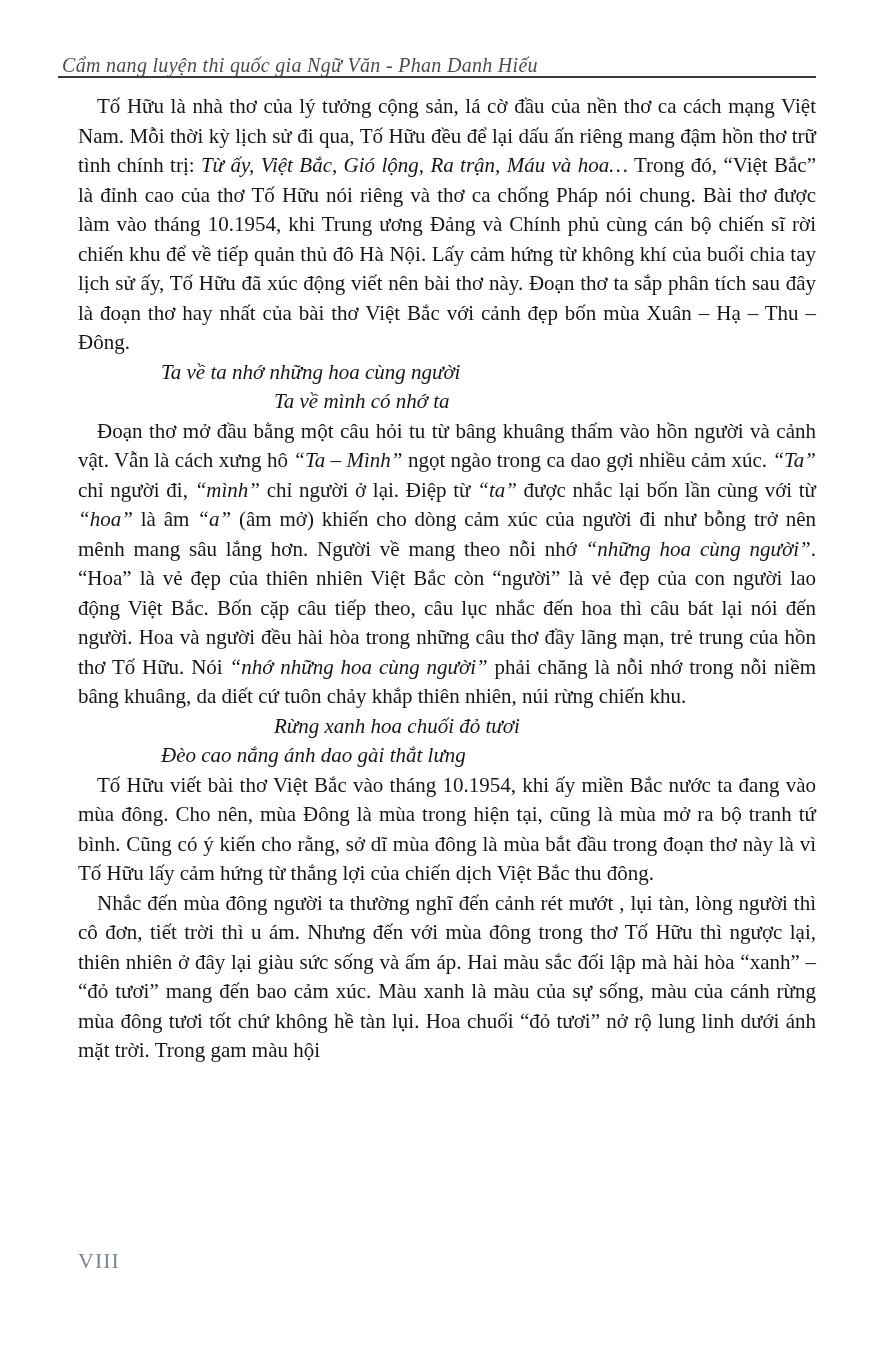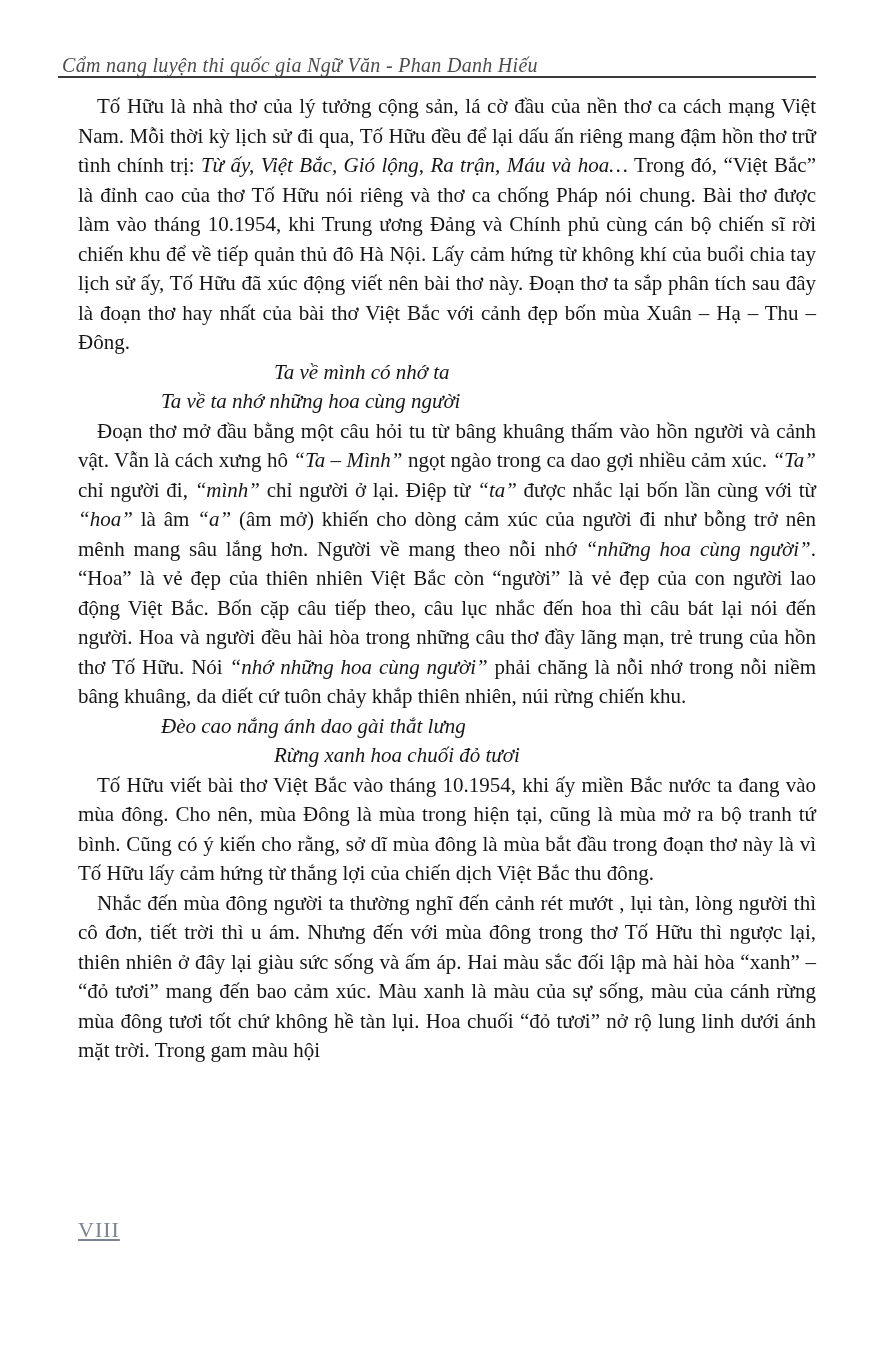--- a/index.html
+++ b/index.html
@@ -53,49 +53,48 @@
     text-indent: 0;
     text-align: left;
     font-style: italic;
   }
   p.verse.v6 { padding-left: 196px; }
   p.verse.v8 { padding-left: 83px; }
   .it { font-style: italic; margin-top: 47px; }
   .page-number {
     position: absolute;
     left: 78px;
-    top: 1217px;
+    top: 1248px;
     font-size: 22px;
     color: #7b8492;
     letter-spacing: 1px;
-    text-decoration: underline;
   }
 </style>
 </head>
 <body>
 
 <div class="page">
 
   <div class="running-header">Cẩm nang luyện thi quốc gia Ngữ Văn - Phan Danh Hiếu</div>
 
   <div class="header-rule"></div>
 
   <main class="body-text">
 
     <p class="para"><span>Tố Hữu là nhà thơ của lý tưởng cộng sản, lá cờ đầu của nền thơ ca cách mạng Việt Nam. Mỗi thời kỳ lịch sử đi qua, Tố Hữu đều để lại dấu ấn riêng mang đậm hồn thơ trữ tình chính trị: </span><span class="it">Từ ấy, Việt Bắc, Gió lộng, Ra trận, Máu và hoa…</span><span> Trong đó, “Việt Bắc” là đỉnh cao của thơ Tố Hữu nói riêng và thơ ca chống Pháp nói chung. Bài thơ được làm vào tháng 10.1954, khi Trung ương Đảng và Chính phủ cùng cán bộ chiến sĩ rời chiến khu để về tiếp quản thủ đô Hà Nội. Lấy cảm hứng từ không khí của buổi chia tay lịch sử ấy, Tố Hữu đã xúc động viết nên bài thơ này. Đoạn thơ ta sắp phân tích sau đây là đoạn thơ hay nhất của bài thơ Việt Bắc với cảnh đẹp bốn mùa Xuân – Hạ – Thu – Đông.</span></p>
 
 
+    <p class="verse v8">Ta về ta nhớ những hoa cùng người</p>
     <p class="verse v6">Ta về mình có nhớ ta</p>
-    <p class="verse v8">Ta về ta nhớ những hoa cùng người</p>
 
     <p class="para"><span>Đoạn thơ mở đầu bằng một câu hỏi tu từ bâng khuâng thấm vào hồn người và cảnh vật. Vẫn là cách xưng hô </span><span class="it">“Ta – Mình”</span><span> ngọt ngào trong ca dao gợi nhiều cảm xúc. </span><span class="it">“Ta”</span><span> chỉ người đi, </span><span class="it">“mình”</span><span> chỉ người ở lại. Điệp từ </span><span class="it">“ta”</span><span> được nhắc lại bốn lần cùng với từ </span><span class="it">“hoa”</span><span> là âm </span><span class="it">“a”</span><span> (âm mở) khiến cho dòng cảm xúc của người đi như bỗng trở nên mênh mang sâu lắng hơn. Người về mang theo nỗi nhớ </span><span class="it">“những hoa cùng người”</span><span>. “Hoa” là vẻ đẹp của thiên nhiên Việt Bắc còn “người” là vẻ đẹp của con người lao động Việt Bắc. Bốn cặp câu tiếp theo, câu lục nhắc đến hoa thì câu bát lại nói đến người. Hoa và người đều hài hòa trong những câu thơ đầy lãng mạn, trẻ trung của hồn thơ Tố Hữu. Nói </span><span class="it">“nhớ những hoa cùng người”</span><span> phải chăng là nỗi nhớ trong nỗi niềm bâng khuâng, da diết cứ tuôn chảy khắp thiên nhiên, núi rừng chiến khu.</span></p>
 
 
+    <p class="verse v6">Rừng xanh hoa chuối đỏ tươi</p>
     <p class="verse v8">Đèo cao nắng ánh dao gài thắt lưng</p>
-    <p class="verse v6">Rừng xanh hoa chuối đỏ tươi</p>
 
     <p class="para"><span>Tố Hữu viết bài thơ Việt Bắc vào tháng 10.1954, khi ấy miền Bắc nước ta đang vào mùa đông. Cho nên, mùa Đông là mùa trong hiện tại, cũng là mùa mở ra bộ tranh tứ bình. Cũng có ý kiến cho rằng, sở dĩ mùa đông là mùa bắt đầu trong đoạn thơ này là vì Tố Hữu lấy cảm hứng từ thắng lợi của chiến dịch Việt Bắc thu đông.</span></p>
 
     <p class="para"><span>Nhắc đến mùa đông người ta thường nghĩ đến cảnh rét mướt , lụi tàn, lòng người thì cô đơn, tiết trời thì u ám. Nhưng đến với mùa đông trong thơ Tố Hữu thì ngược lại, thiên nhiên ở đây lại giàu sức sống và ấm áp. Hai màu sắc đối lập mà hài hòa “xanh” – “đỏ tươi” mang đến bao cảm xúc. Màu xanh là màu của sự sống, màu của cánh rừng mùa đông tươi tốt chứ không hề tàn lụi. Hoa chuối “đỏ tươi” nở rộ lung linh dưới ánh mặt trời. Trong gam màu hội</span></p>
 
   </main>
 
   <div class="page-number">VIII</div>
 
 </div>

